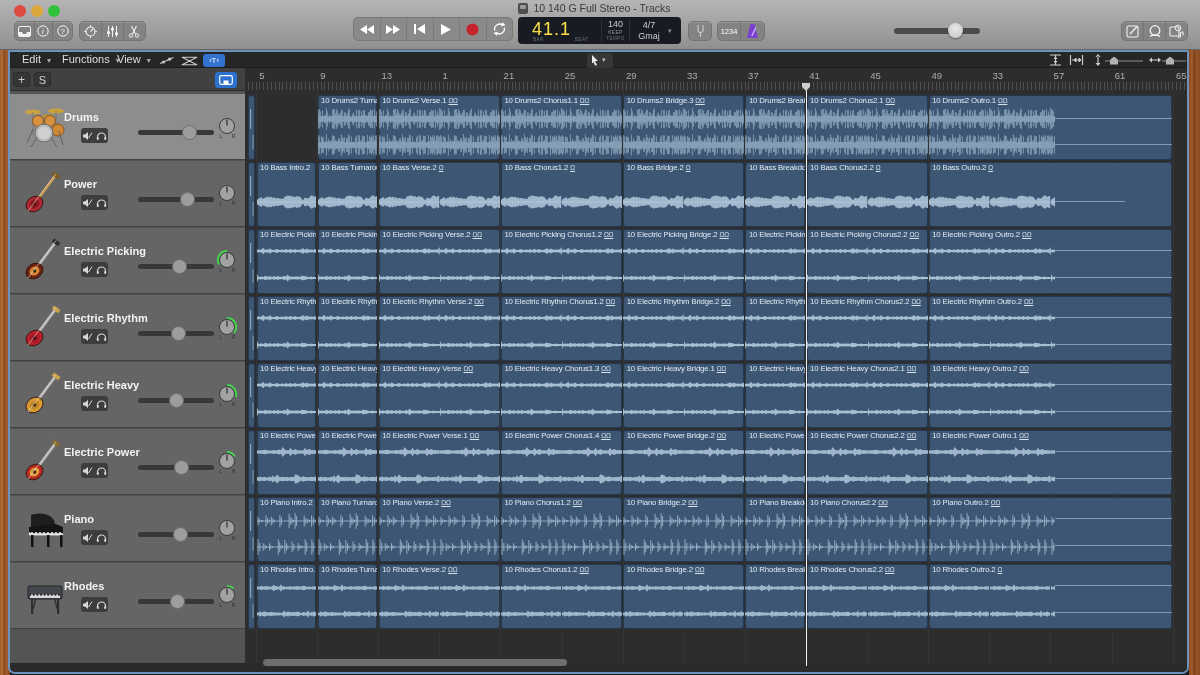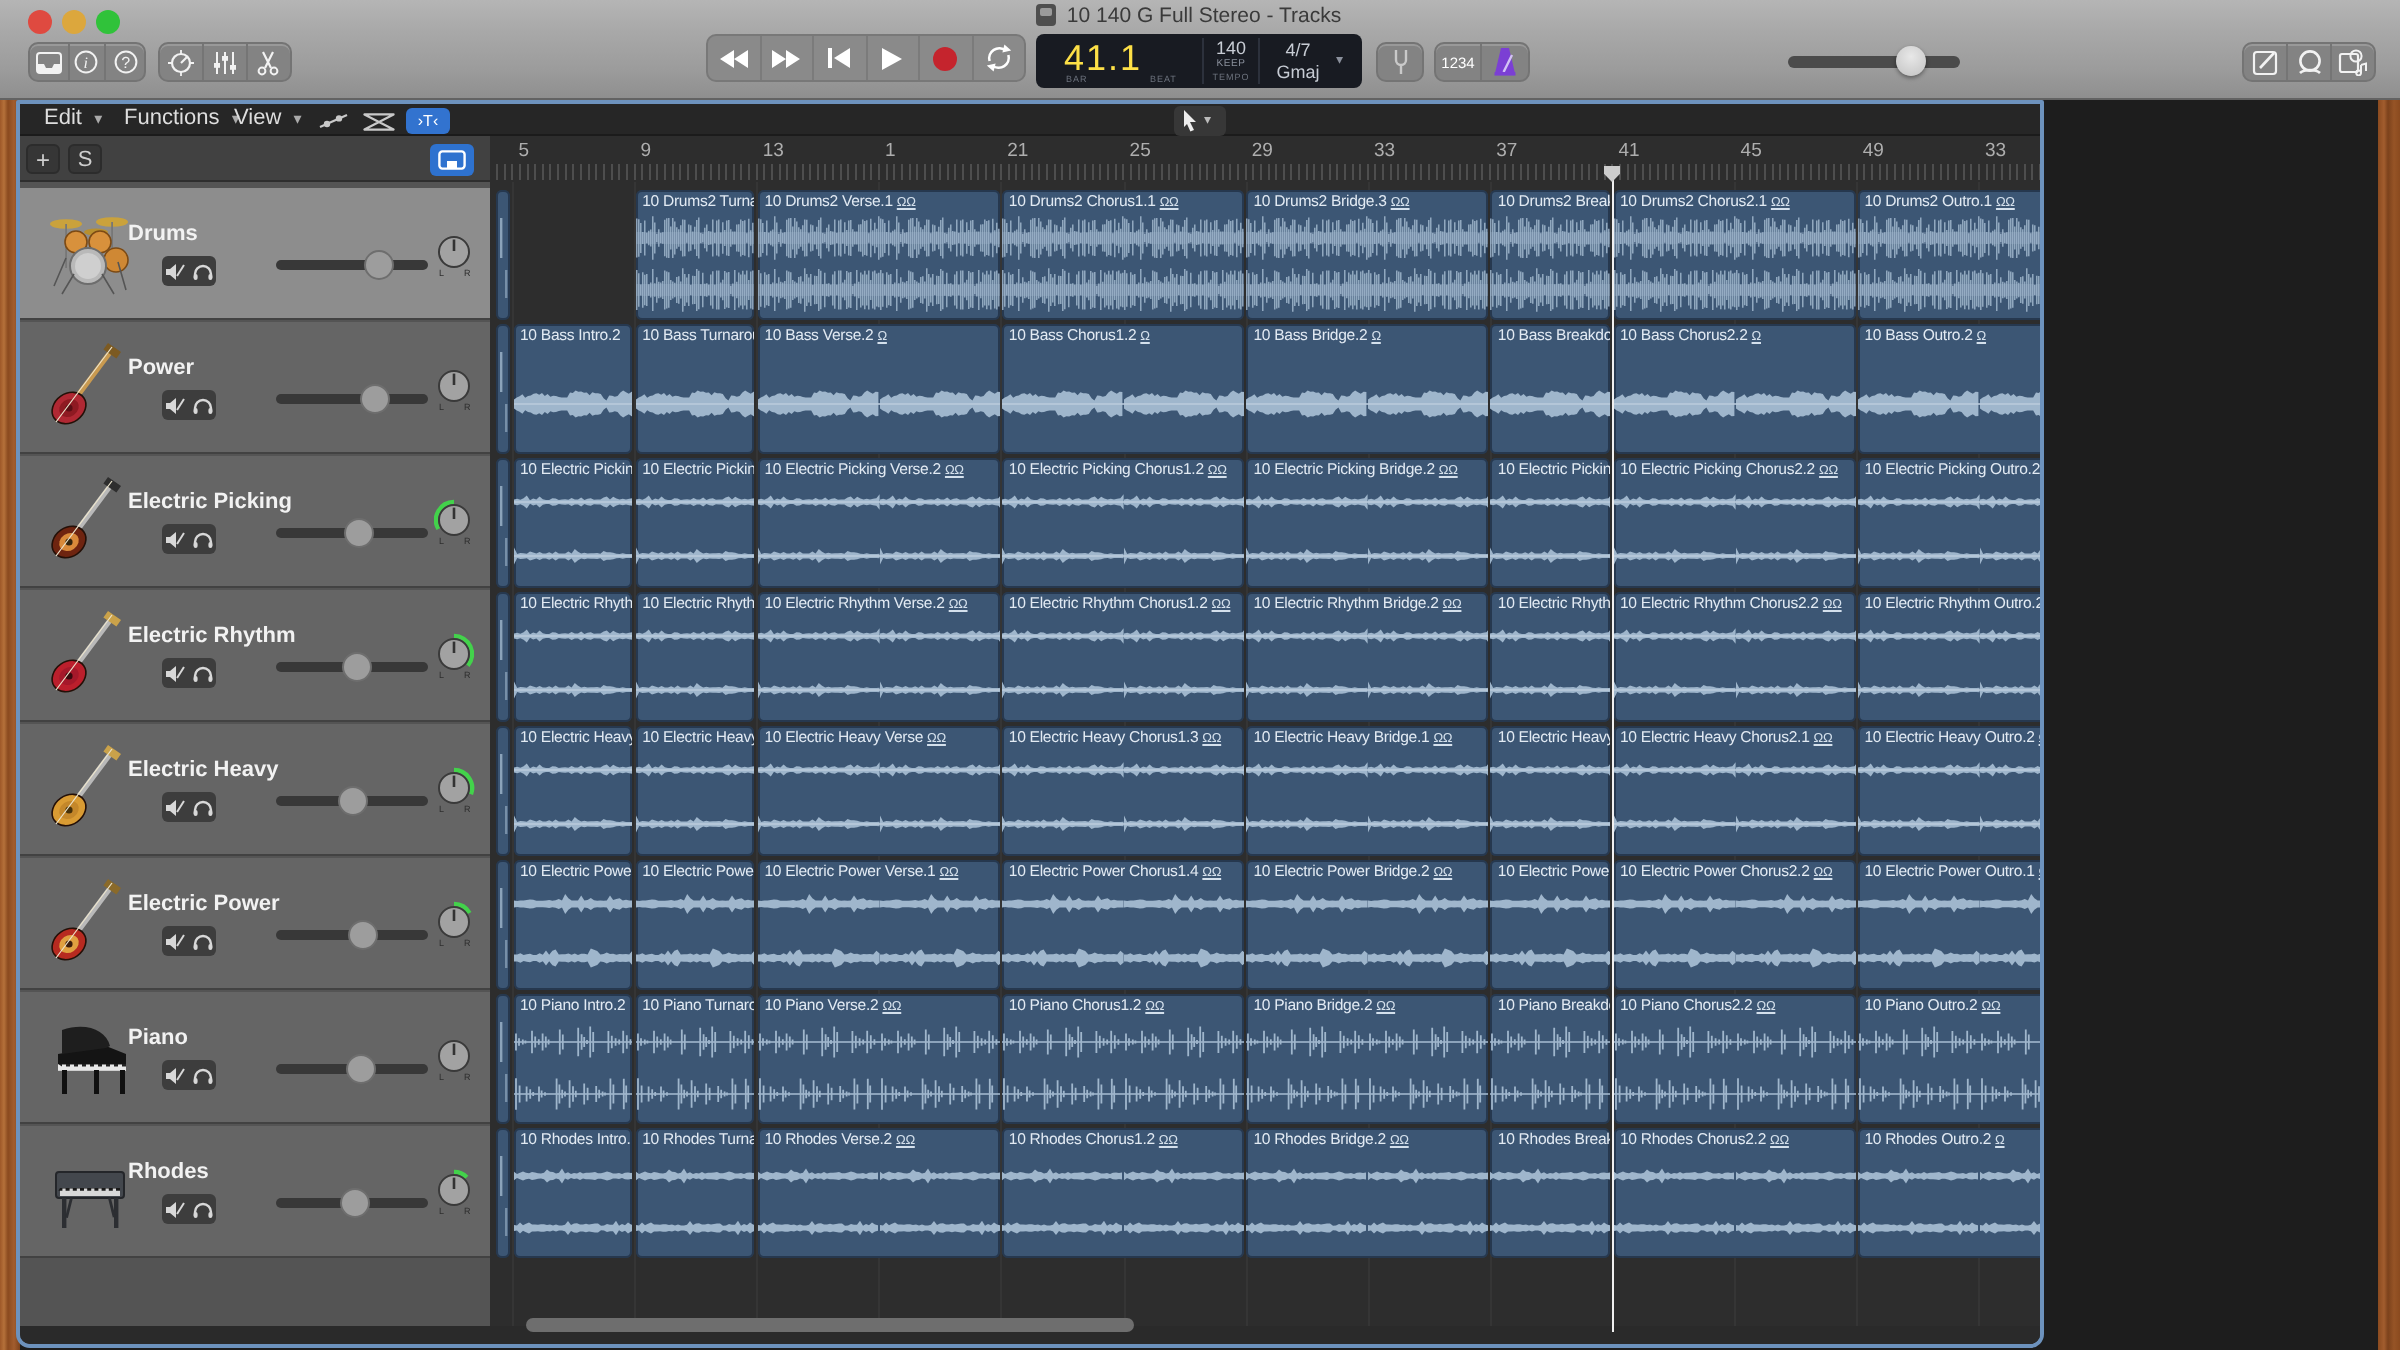--- a/index.html
+++ b/index.html
@@ -29,21 +29,21 @@
 #transport > div { flex:1; display:flex; align-items:center; justify-content:center; border-right:1px solid #7b7b7b; }
 #transport > div:last-child { border-right:none; }
 #lcd { position:absolute; left:518px; top:17px; width:163px; height:27px; background:#181b22;
   border-radius:4px; color:#c7ccd4; display:flex; }
 #lcd .big { font-size:18px; letter-spacing:1px; color:#fde047; }
 .lcdlab { font-size:4.5px; color:#6b717c; letter-spacing:.5px; }
 #volsl { position:absolute; left:894px; top:28px; width:86px; height:6px; background:#4b4b4b; border-radius:3px; }
 #volth { position:absolute; left:948px; top:23px; width:15px; height:15px; border-radius:50%;
   background:radial-gradient(circle at 50% 35%,#e8e8e8,#c2c2c2); box-shadow:0 1px 2px rgba(0,0,0,.4); }
 
-#content { position:absolute; left:8px; top:50px; width:1014px; height:624px;
+#content { position:absolute; left:8px; top:50px; width:1181px; height:624px;
   border:2px solid #6d92bd; border-radius:1px 1px 7px 7px; background:#2d2d2d; overflow:hidden; }
 
 #row2 { position:absolute; left:0; top:0; width:1177px; height:16px; background:#262626; border-bottom:1px solid #1b1b1b; }
 .menu { position:absolute; top:1px; font-size:11px; color:#dedede; }
 .chev { color:#aaa; font-size:8px; }
 #hdrcol { position:absolute; left:0; top:16px; width:235px; height:595px; background:#545454; }
 #psrow { position:absolute; left:0; top:16px; width:235px; height:23px; background:#414141; border-bottom:1px solid #2e2e2e; }
 .sqbtn { position:absolute; top:4px; width:17px; height:15px; background:#363636; border:1px solid #2c2c2c;
   border-radius:3px; color:#cfcfcf; text-align:center; line-height:14px; font-size:12px; }
 #bluebtn { position:absolute; left:205px; top:3.5px; width:22px; height:16px; background:#2e72cf; border-radius:3px; }

